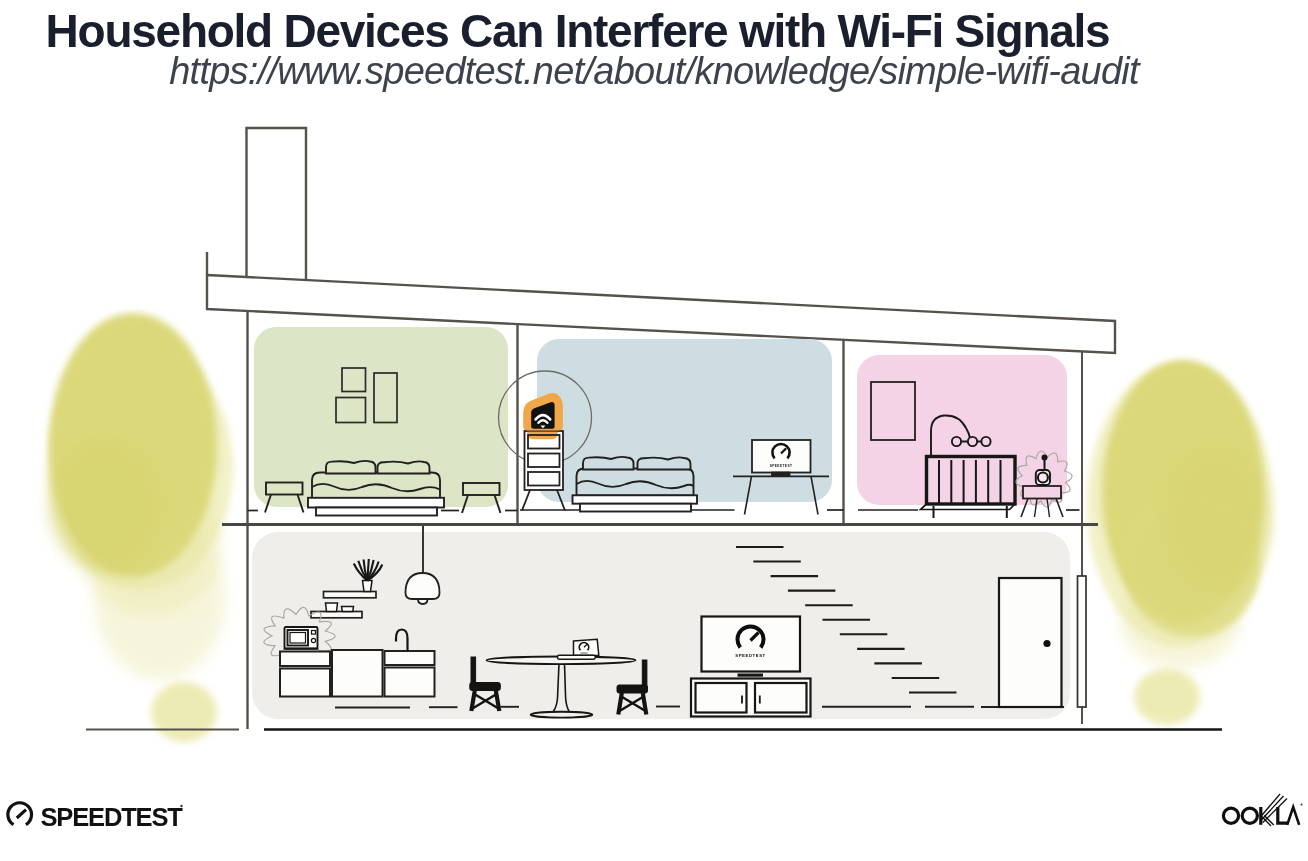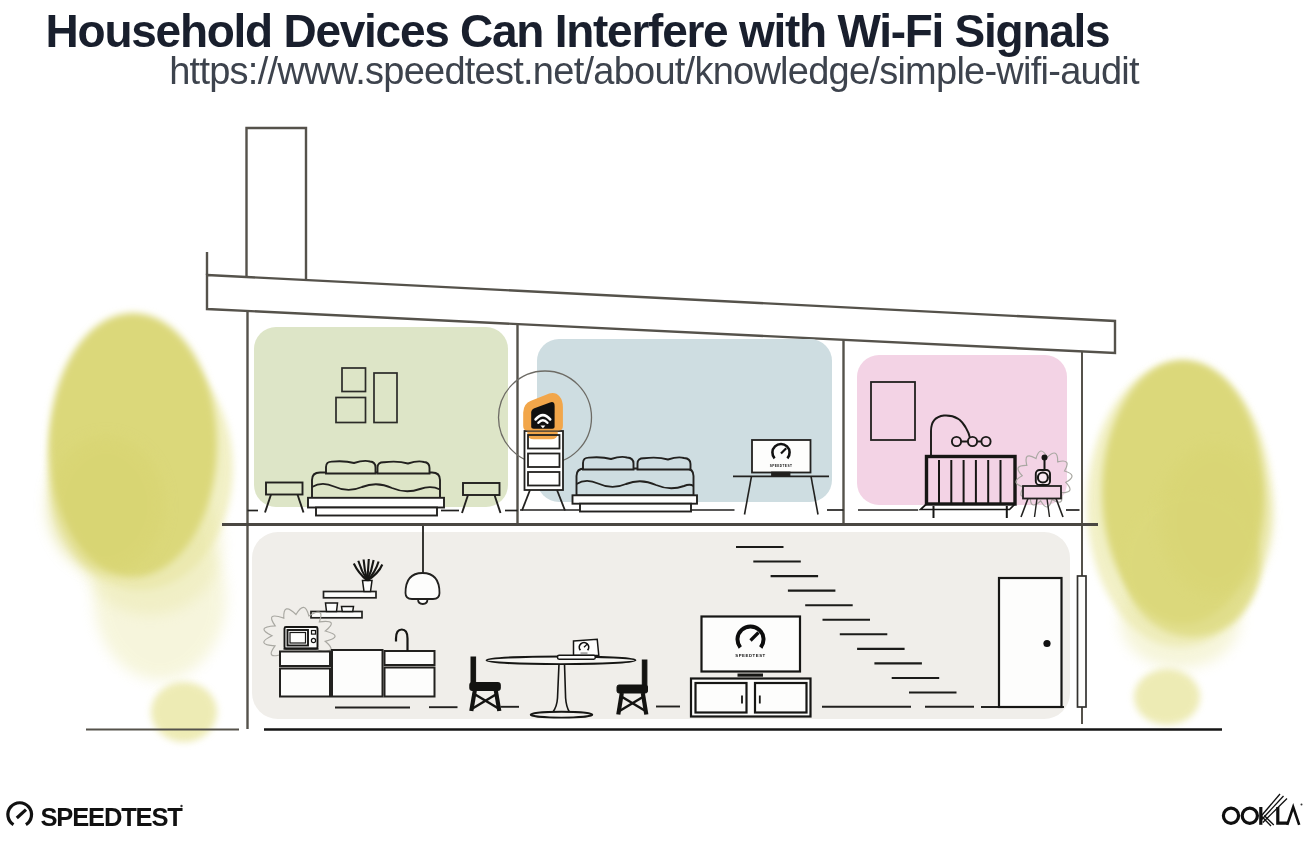--- a/index.html
+++ b/index.html
@@ -1,21 +1,21 @@
 <!DOCTYPE html>
 <html><head>
 <meta charset="utf-8">
 <style>
   html,body{margin:0;padding:0;background:#fff;}
   body{width:1308px;height:861px;position:relative;overflow:hidden;
        font-family:"Liberation Sans",sans-serif;}
   .title{position:absolute;left:0;top:4px;width:1155px;text-align:center;
          font-size:46px;font-weight:bold;color:#191f2d;letter-spacing:-1.26px;}
   .url{position:absolute;left:0;top:50px;width:1308px;text-align:center;
-       font-size:38px;font-weight:400;color:#3d434d;letter-spacing:-0.75px;}
+       font-size:38px;font-weight:400;color:#3d434d;letter-spacing:-0.75px;font-style:italic;}
   svg{position:absolute;left:0;top:0;}
 </style>
 </head>
 <body>
 
 <div class="title">Household Devices Can Interfere with Wi-Fi Signals</div>
 
 <div class="url">https://www.speedtest.net/about/knowledge/simple-wifi-audit</div>
 <svg width="1308" height="861" viewBox="0 0 1308 861">
 <defs>

